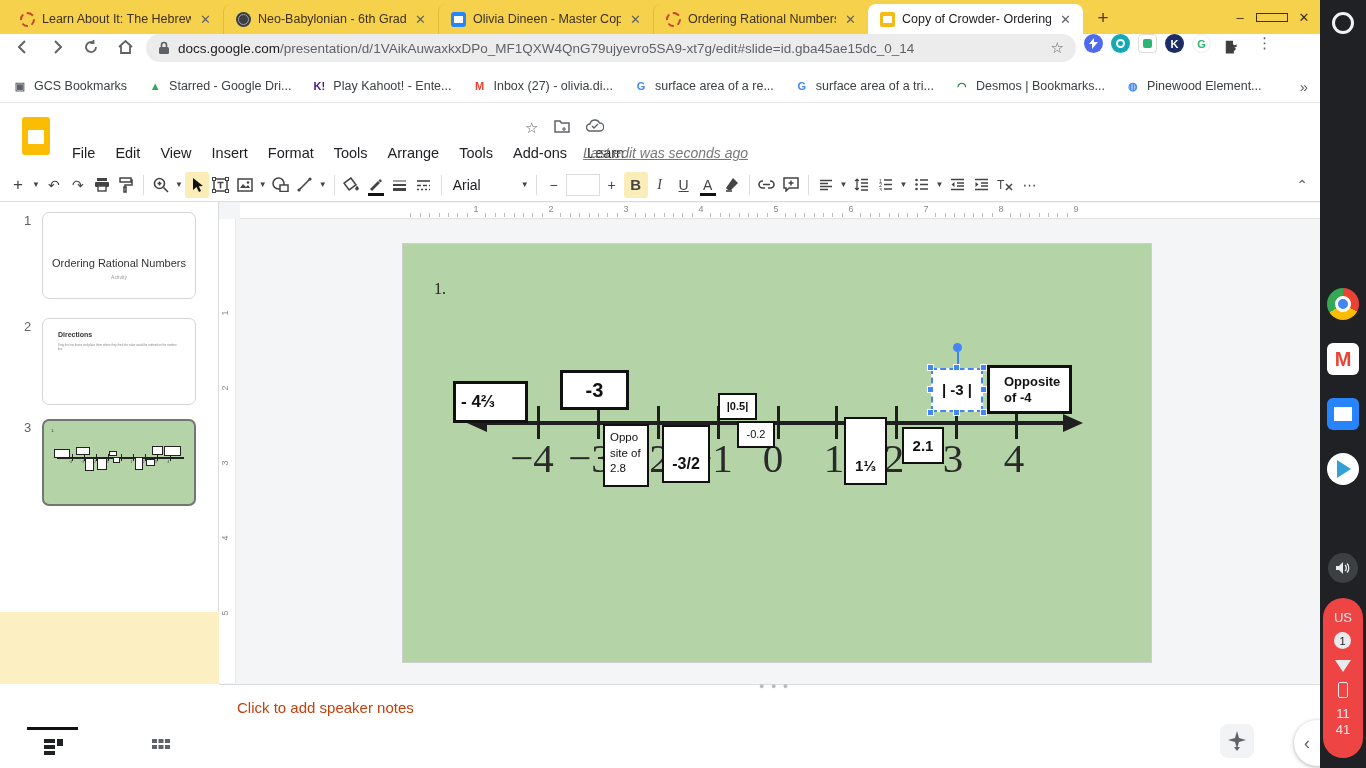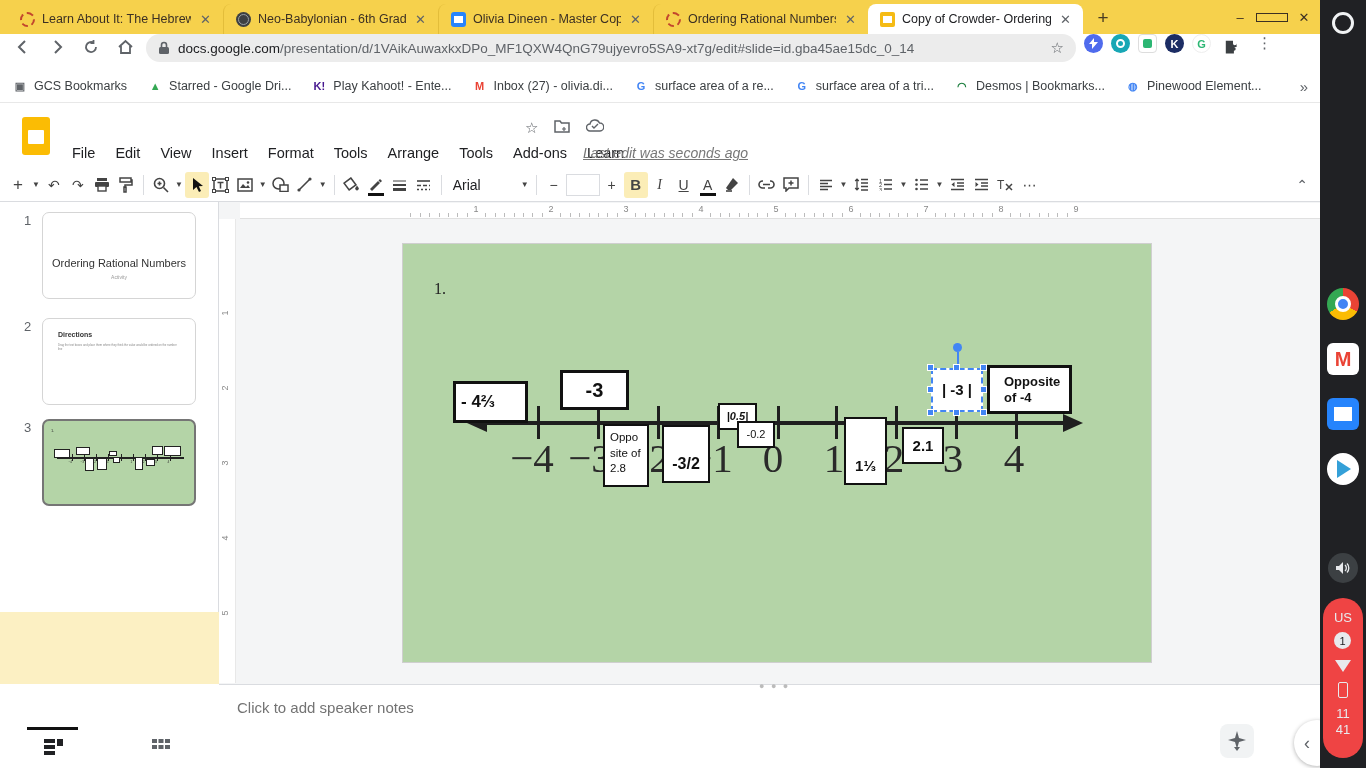--- a/index.html
+++ b/index.html
@@ -117,21 +117,21 @@
     align-items:center; justify-content:center; color:#111; line-height:1.2; }
   .dragbox.selected { border:2px dashed #4285f4; }
   .handle { position:absolute; width:7px; height:7px; background:#4285f4; border:1px solid #fff; }
   .rotline { position:absolute; width:1.5px; background:#4285f4; }
   .rotdot { position:absolute; width:9px; height:9px; border-radius:50%; background:#4285f4; }
 
   
   .notes { position:absolute; left:219px; top:684px; width:1101px; height:84px; background:#fff;
     border-top:1px solid #dadce0; }
   .notes-handle { position:absolute; left:540px; top:-4px; color:#bbb; font-size:9px; letter-spacing:2px; }
-  .notes-text { position:absolute; left:18px; top:14px; font-size:15px; color:#737373; }
+  .notes-text { position:absolute; left:18px; top:14px; font-size:15px; color:#c2410c; }
   .viewbar { position:absolute; left:0; top:684px; width:219px; height:84px; background:#fff; }
   .view-ind { position:absolute; left:27px; top:43px; width:51px; height:3px; background:#111; }
   .viewicon { position:absolute; top:55px; width:19px; height:16px; }
   .explorebtn { position:absolute; left:1220px; top:724px; width:34px; height:34px; background:#f1f3f4;
     border-radius:8px; display:flex; align-items:center; justify-content:center; }
   .chevcircle { position:absolute; left:1294px; top:720px; width:46px; height:46px; border-radius:50%;
     background:#fff; box-shadow:0 1px 4px rgba(0,0,0,.3); display:flex; align-items:center; padding-left:10px;
     color:#5f6368; font-size:18px; }
 
   
@@ -684,21 +684,21 @@
       </div>
       <div class="dragbox" style="left: 157px; top: 126px; width: 69px; height: 40px; font-size: 20px; font-weight: bold; z-index: 5; border-width: 3px;">
         <div>-3</div>
       </div>
       <div class="dragbox" style="left: 200px; top: 180px; width: 46px; height: 63px; font-size: 11.5px; font-weight: normal; z-index: 5; border-width: 2.5px; justify-content: flex-start; align-items: flex-start;">
         <div style="padding: 4px 5px 0px; text-align: left; word-break: break-word; line-height: 1.35;">Opposite of 2.8</div>
       </div>
       <div class="dragbox" style="left: 259px; top: 181px; width: 48px; height: 58px; font-size: 16px; font-weight: bold; z-index: 5; border-width: 2.5px; align-items: flex-end;">
         <div style="padding-bottom: 8px;">-3/2</div>
       </div>
-      <div class="dragbox" style="left: 315px; top: 159px; width: 39px; height: 27px; font-size: 11px; font-weight: bold; z-index: 5; border-width: 2px; font-style: italic;">
+      <div class="dragbox" style="left: 315px; top: 149px; width: 39px; height: 27px; font-size: 11px; font-weight: bold; z-index: 5; border-width: 2px;">
         <div>|0.5|</div>
       </div>
       <div class="dragbox" style="left: 334px; top: 177px; width: 38px; height: 27px; font-size: 11px; font-weight: normal; z-index: 5; border-width: 2px;">
         <div>-0.2</div>
       </div>
       <div class="dragbox" style="left: 441px; top: 173px; width: 43px; height: 68px; font-size: 15px; font-weight: bold; z-index: 5; border-width: 2.5px; align-items: flex-end;">
         <div style="padding-bottom: 8px;">1⅓</div>
       </div>
       <div class="dragbox" style="left: 499px; top: 183px; width: 42px; height: 37px; font-size: 15px; font-weight: bold; z-index: 5; border-width: 2.5px;">
         <div>2.1</div>

